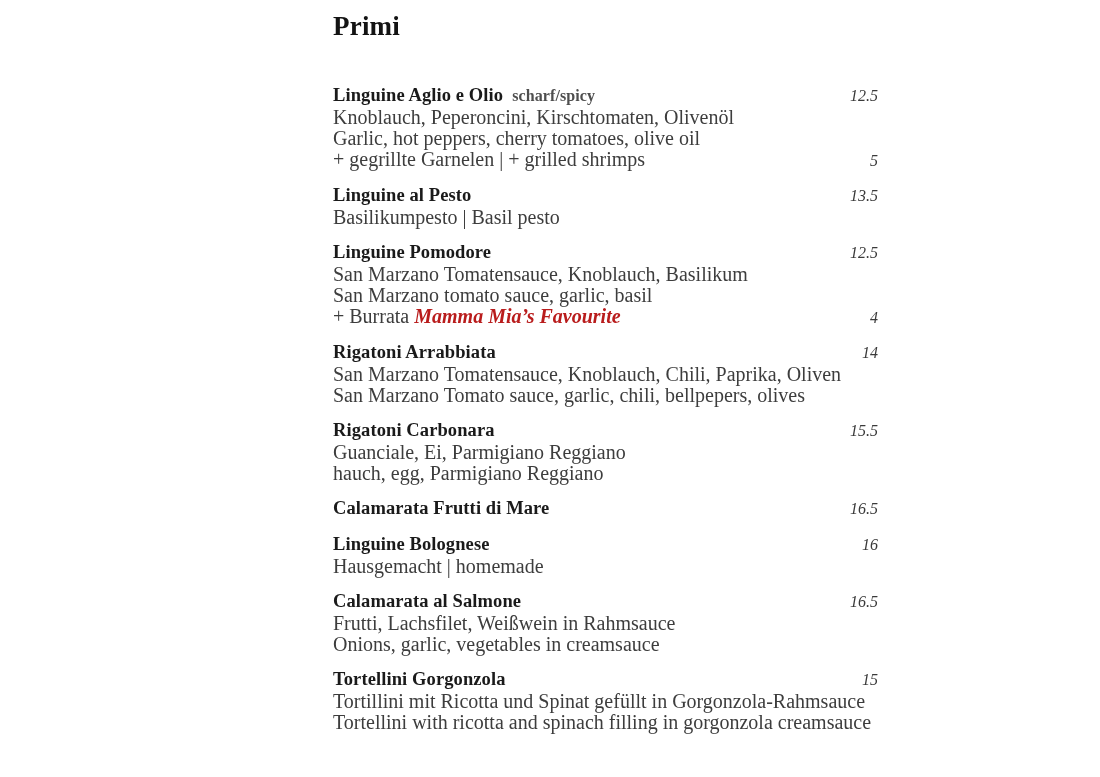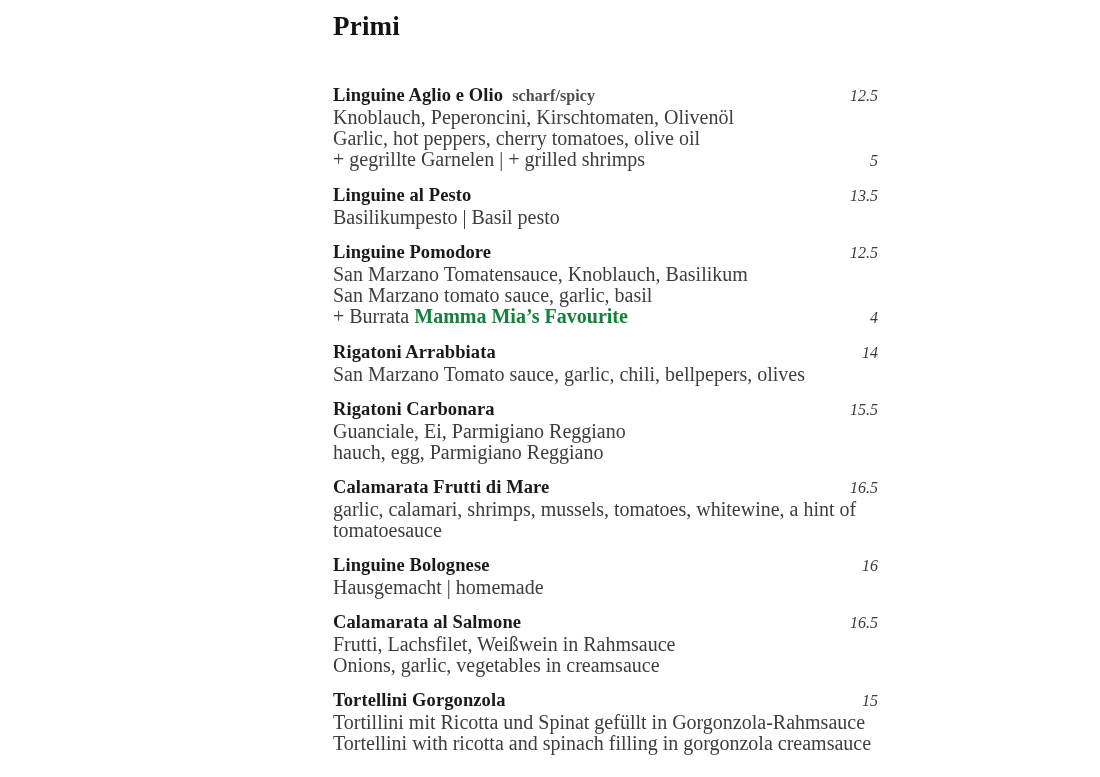--- a/index.html
+++ b/index.html
@@ -63,21 +63,22 @@
     margin: 0;
     font-size: 20px;
     line-height: 21px;
     color: #3d3d3d;
   }
   .addon {
     line-height: 21px;
   }
   .addon-bold {
     font-weight: 700;
-    color: #15803d;
+    color: #b91c1c;
+    font-style: italic;
   }
 </style>
 </head>
 <body>
 
 <div class="menu-page">
   <h1 class="section-title">Primi</h1>
   <div id="items">
   <article class="item">
     <div class="row head">
@@ -112,40 +113,40 @@
       <p class="desc"><span>+ Burrata</span> <span class="addon-bold">Mamma Mia’s Favourite</span></p>
       <span class="price">4</span>
     </div>
   </article>
 
   <article class="item">
     <div class="row head">
       <h2 class="name"><span>Rigatoni Arrabbiata</span></h2>
       <span class="price">14</span>
     </div>
+    <p class="desc">San Marzano Tomatensauce, Knoblauch, Chili, Paprika, Oliven</p>
     <p class="desc">San Marzano Tomato sauce, garlic, chili, bellpepers, olives</p>
 
   </article>
 
   <article class="item">
     <div class="row head">
       <h2 class="name"><span>Rigatoni Carbonara</span></h2>
       <span class="price">15.5</span>
     </div>
     <p class="desc">Guanciale, Ei, Parmigiano Reggiano</p>
     <p class="desc">hauch, egg, Parmigiano Reggiano</p>
 
   </article>
 
   <article class="item">
     <div class="row head">
       <h2 class="name"><span>Calamarata Frutti di Mare</span></h2>
       <span class="price">16.5</span>
     </div>
-    <p class="desc">garlic, calamari, shrimps, mussels, tomatoes, whitewine, a hint of tomatoesauce</p>
 
   </article>
 
   <article class="item">
     <div class="row head">
       <h2 class="name"><span>Linguine Bolognese</span></h2>
       <span class="price">16</span>
     </div>
     <p class="desc">Hausgemacht | homemade</p>
 

